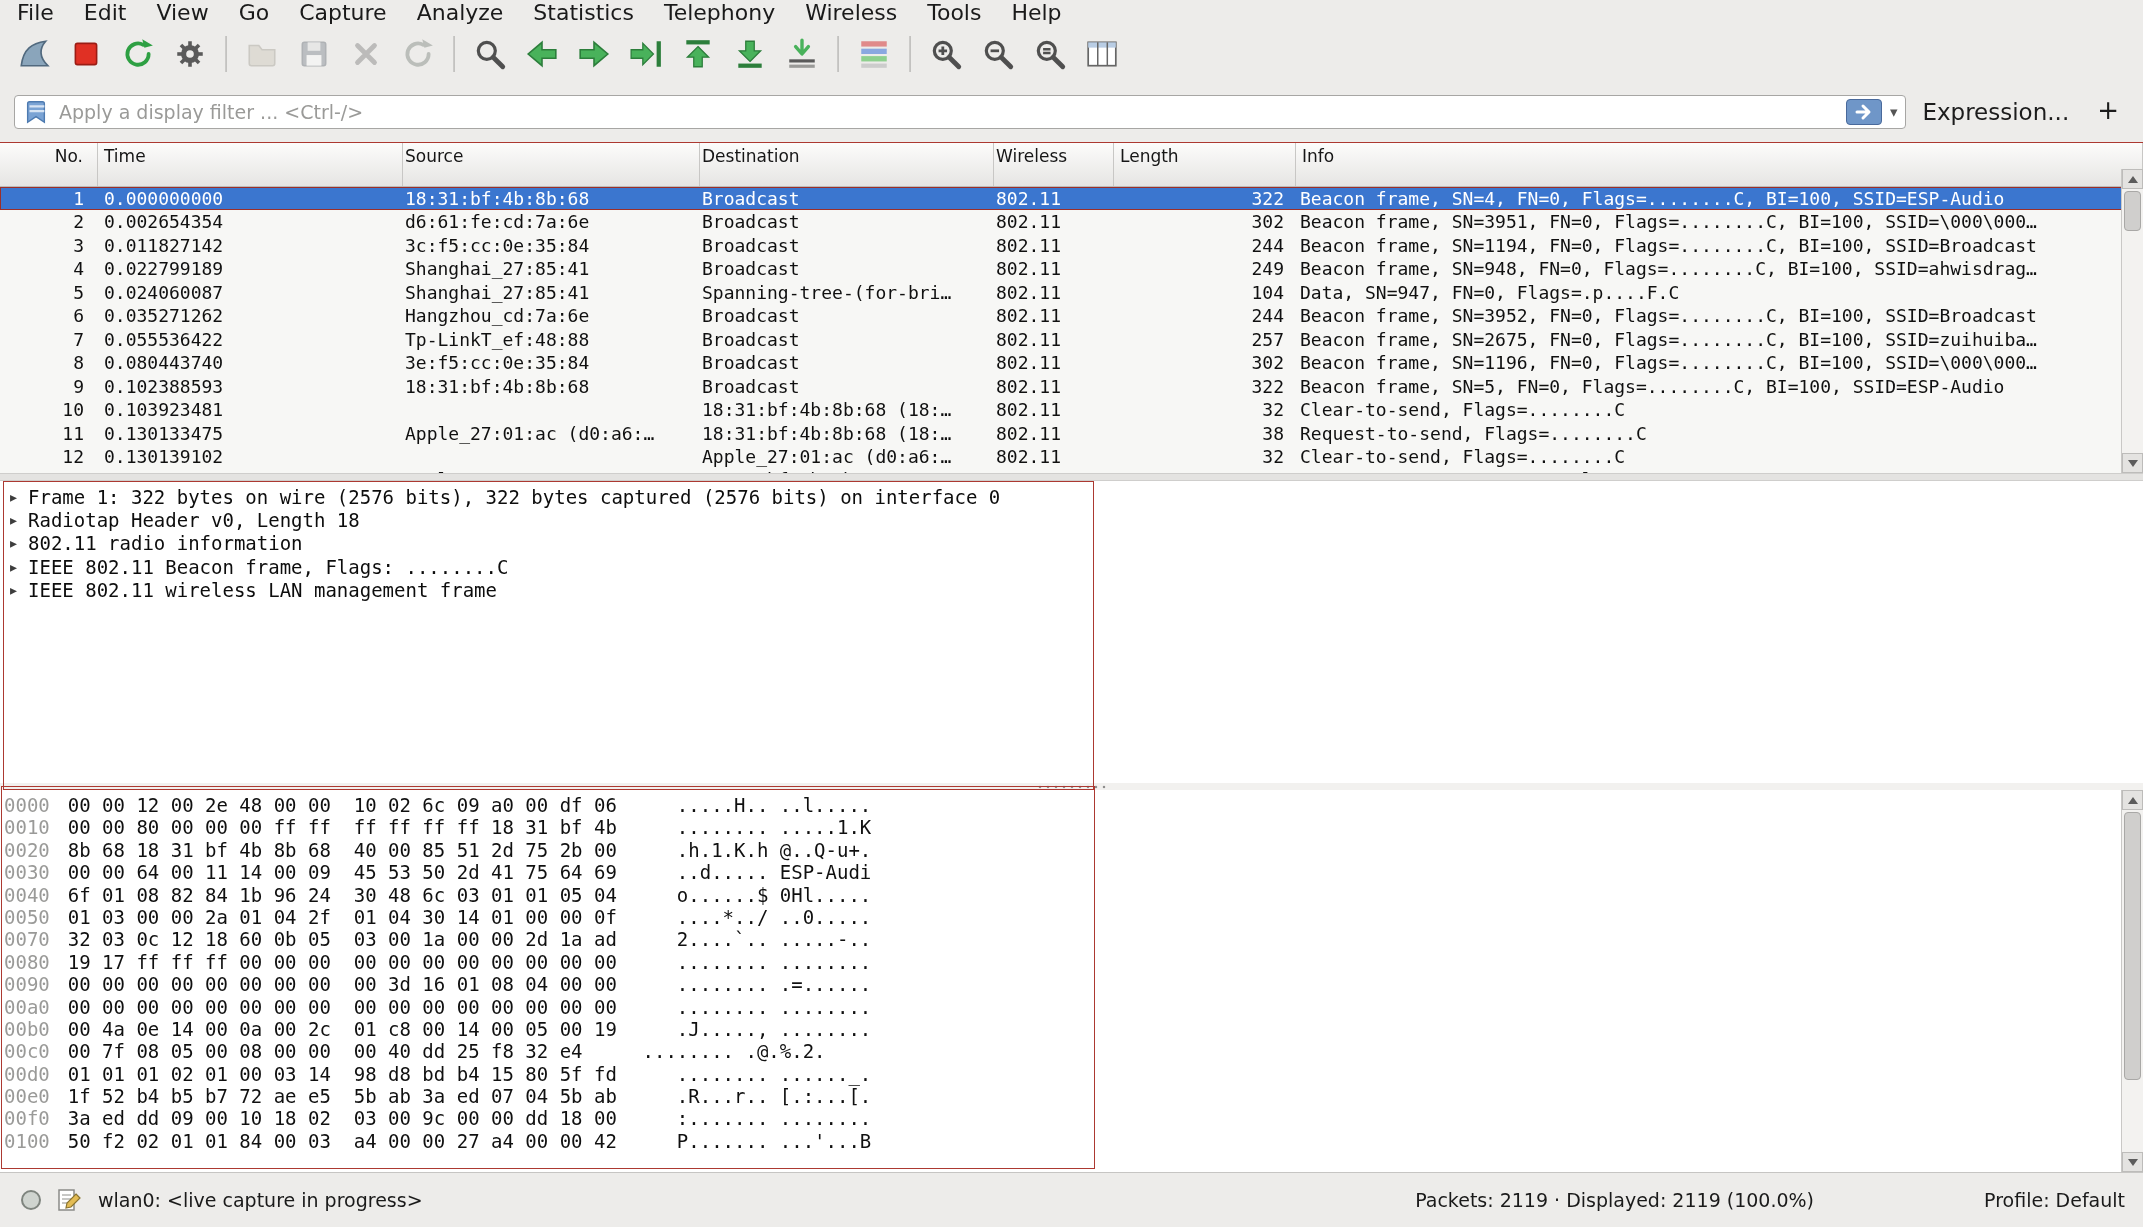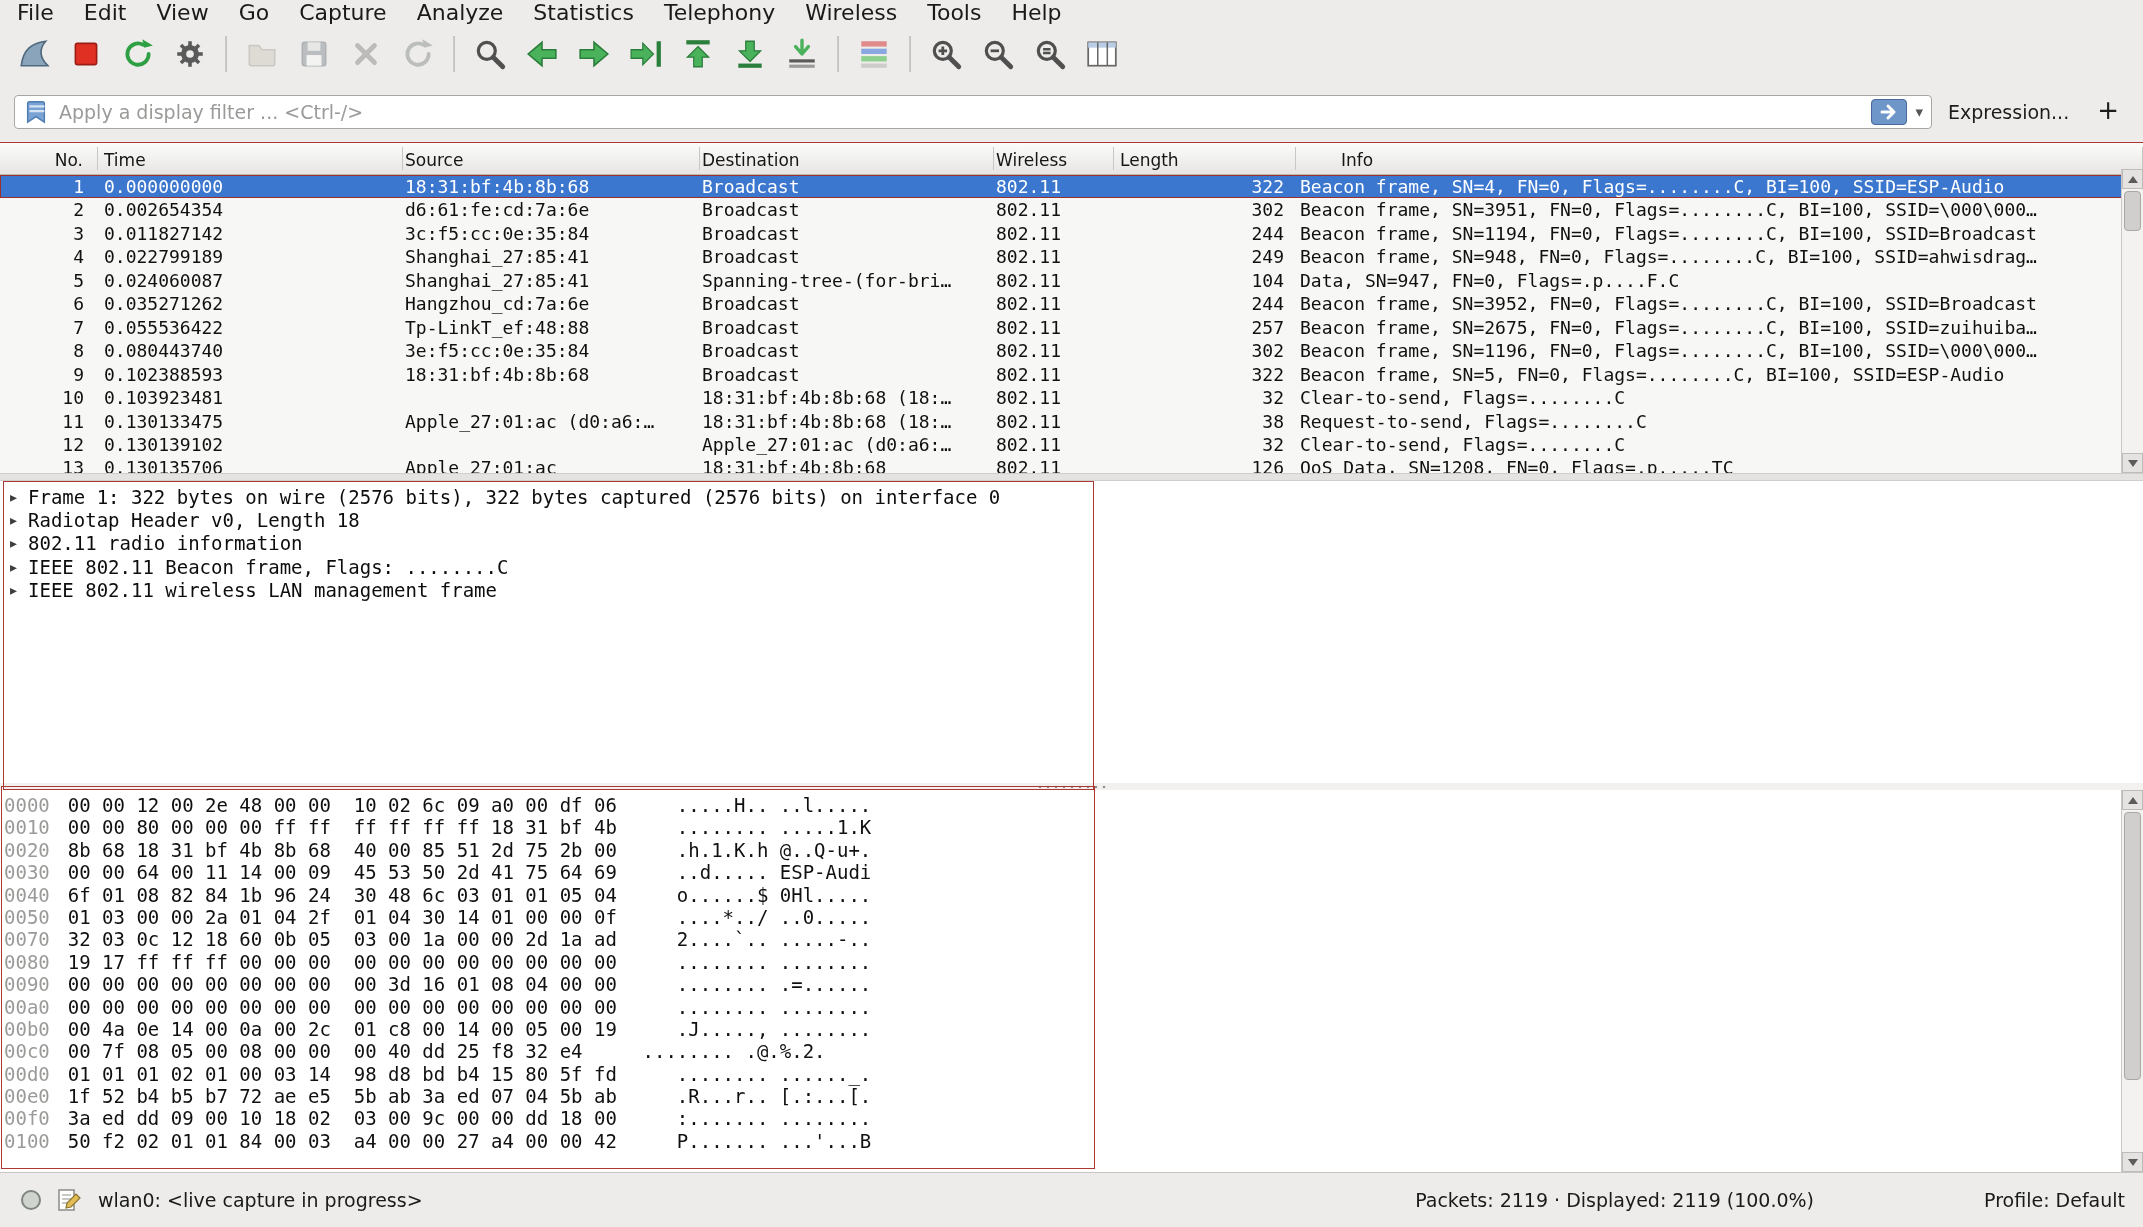--- a/index.html
+++ b/index.html
@@ -20,28 +20,28 @@
 
   
   .filterbar { height:60px; display:flex; align-items:center; padding:0 12px 0 14px; background:#edecea; flex:none; }
   .filter-input { flex:1; height:34px; background:#ffffff; border:1px solid #a7a6a4; border-radius:4px; display:flex; align-items:center; padding:0 6px 0 8px; }
   .bookmark { width:26px; height:26px; flex:none; }
   .bookmark svg { width:26px; height:26px; }
   .filter-placeholder { flex:1; margin-left:10px; font-size:19px; color:#9a9a98; white-space:nowrap; overflow:hidden; }
   .apply-btn { width:36px; height:26px; background:#6f96c8; border:1px solid #49699b; border-radius:4px; display:flex; align-items:center; justify-content:center; flex:none; }
   .apply-btn svg { width:20px; height:20px; }
   .apply-caret { margin:0 2px 0 8px; font-size:15px; color:#555; }
-  .expression-label { font-size:19px; color:#1c1c1c; padding:0 16px; white-space:nowrap; }
+  .expression-label { font-size:23px; color:#1c1c1c; padding:0 16px; white-space:nowrap; }
   .add-button { font-size:26px; color:#1c1c1c; padding:0 12px 4px 12px; }
 
   
   .packet-list { flex:none; height:331px; position:relative; background:#f7f7f5; border-top:1px solid #ac3931; overflow:hidden; }
-  .pl-header { height:32px; display:flex; background:linear-gradient(#fcfcfb,#e6e5e3); border-bottom:1px solid #bcbbb9; font-size:17px; color:#161616;align-items:center; }
+  .pl-header { height:44px; display:flex; background:linear-gradient(#fcfcfb,#e6e5e3); border-bottom:1px solid #bcbbb9; font-size:17px; color:#161616; }
   .pl-hcell { border-right:1px solid #c8c7c5; padding-top:3px; padding-left:6px; white-space:nowrap; overflow:hidden; flex:none; }
-  .pl-hcell.col-info { flex:1;margin-left:39px; }
+  .pl-hcell.col-info { flex:1; }
   .pl-hcell.col-no { padding-left:0; text-indent:-9px; }
   .pl-body { height:305px; overflow:hidden; font-family:"DejaVu Sans Mono","Liberation Mono",monospace; font-size:18px; }
   .pl-row { height:23.46px; line-height:23.46px; display:flex; white-space:pre; color:#101010; }
   .pl-row.selected { background:#3b76cf; color:#ffffff; box-shadow:inset 0 0 0 1px #9c2f28; }
   .pl-cell { overflow:hidden; white-space:pre; flex:none; }
   .col-no     { width:98px;  text-align:right; padding-right:14px; }
   .col-time   { width:305px; padding-left:6px; }
   .col-source { width:297px; padding-left:2px; }
   .col-dest   { width:294px; padding-left:2px; }
   .col-proto  { width:120px; padding-left:2px; }

